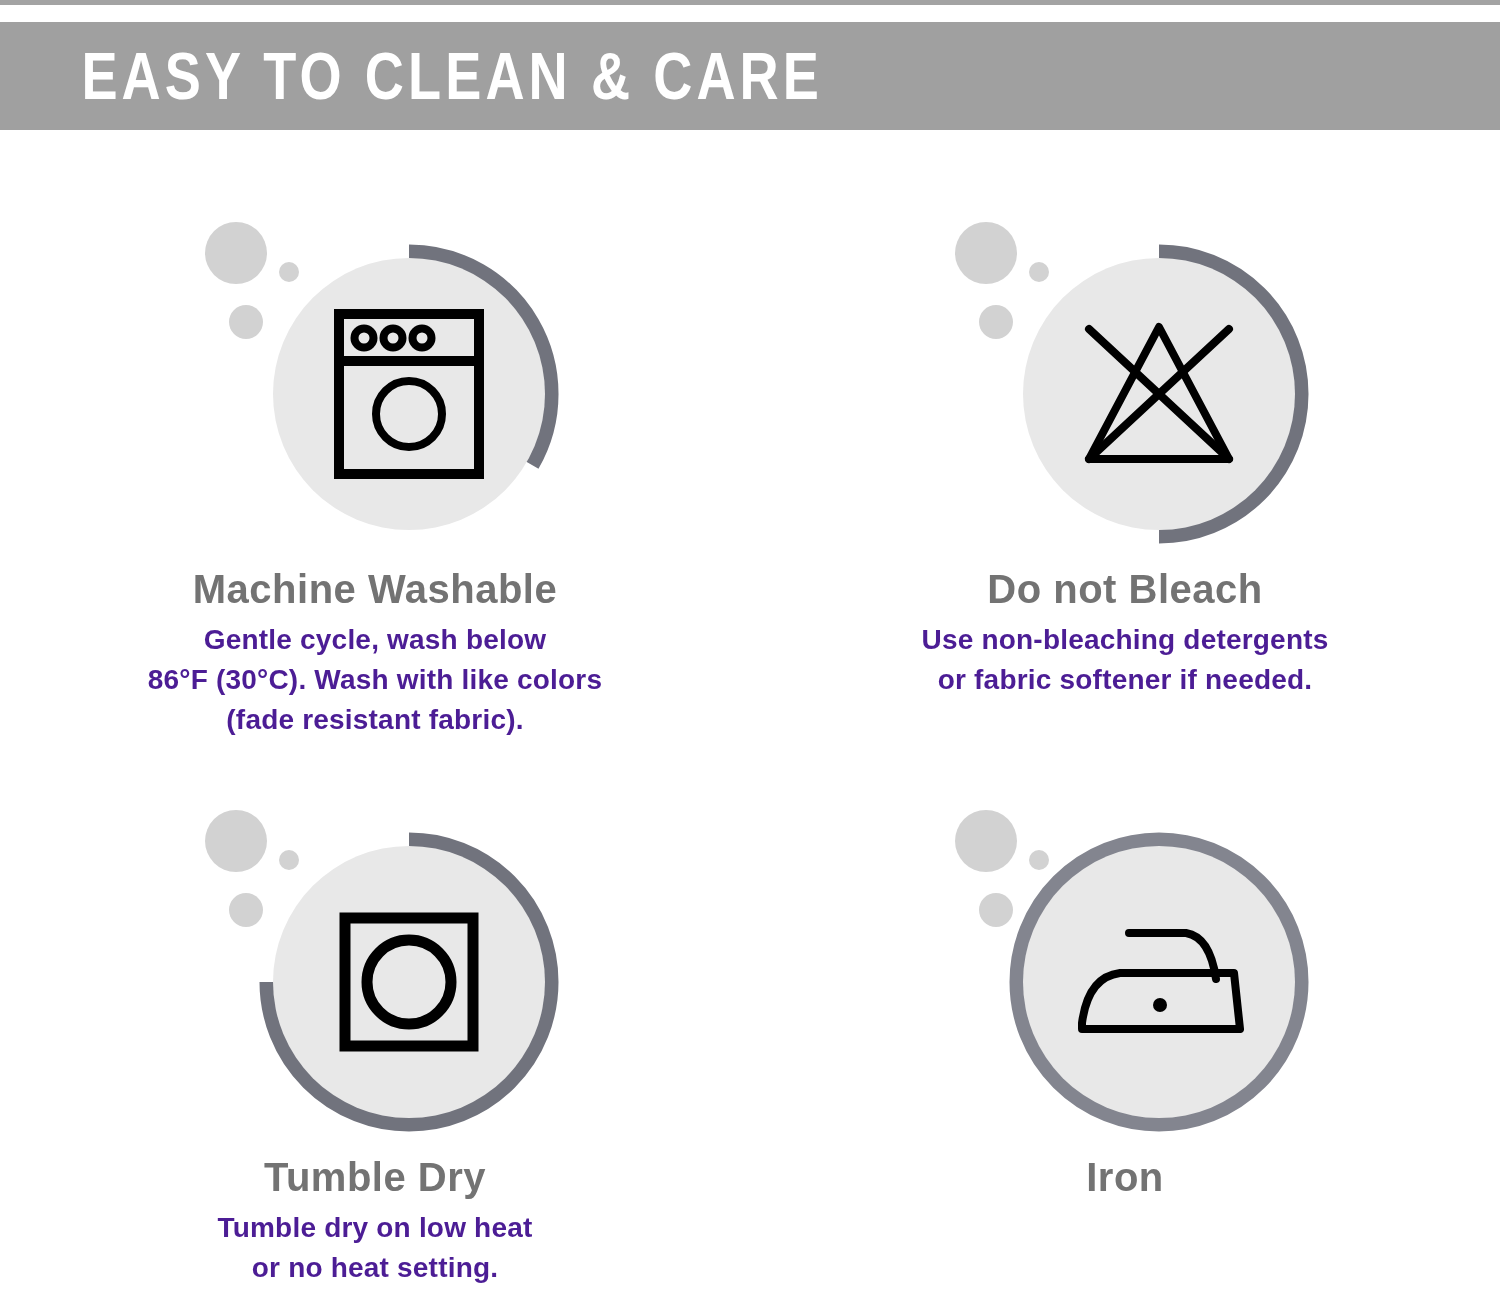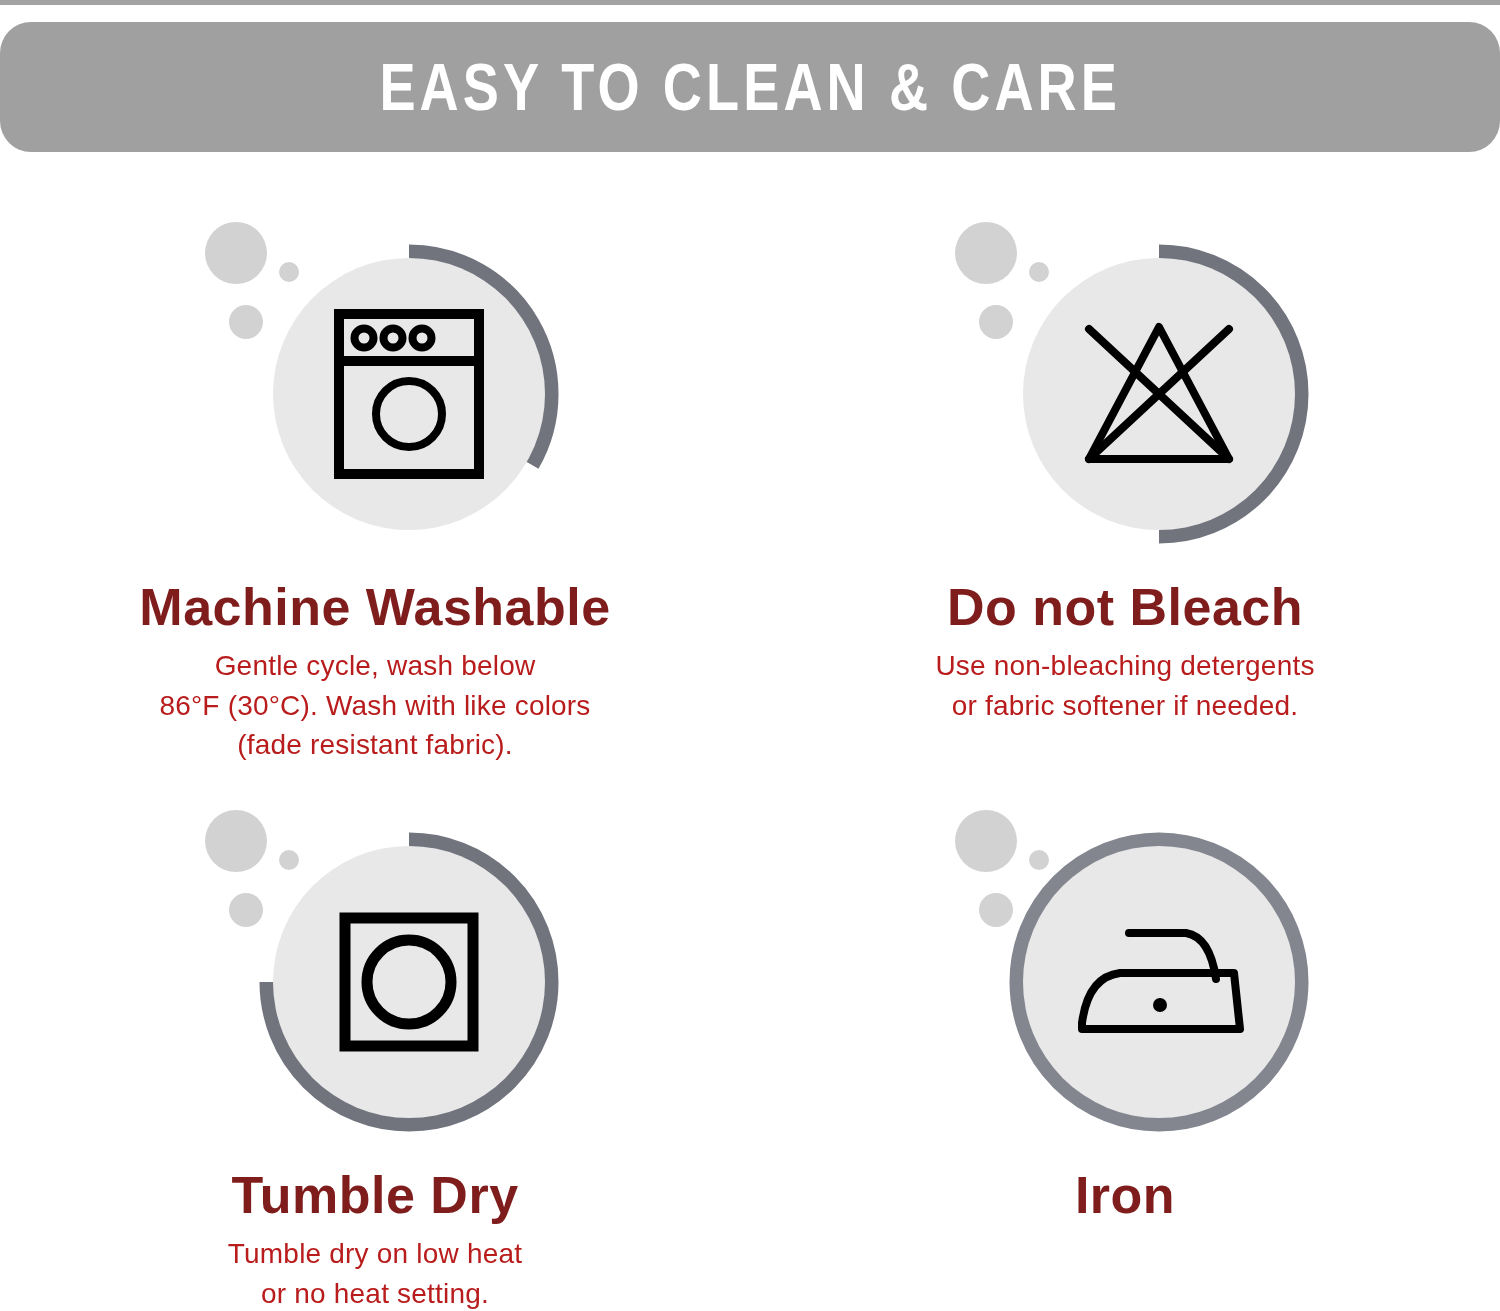--- a/index.html
+++ b/index.html
@@ -26,26 +26,25 @@
     width: 1500px;
     height: 5px;
     background: #a3a3a3;
   }
 
   
   .banner {
     position: absolute;
     left: 0; top: 22px;
     width: 1500px;
-    height: 130px;
+    height: 108px;
     background: #a0a0a0;
     display: flex;
     align-items: center;
-    justify-content: center;
-    border-radius: 31px;
+    justify-content: flex-start;
   }
   .banner-title {
     color: #ffffff;
     font-size: 66px;
     font-weight: 700;
     letter-spacing: 5px;
     line-height: 1;
     white-space: nowrap;
     transform: scaleX(0.82);
   }
@@ -114,31 +113,31 @@
     left: 78px; top: 46px;
     width: 272px; height: 272px;
     display: flex;
     align-items: center;
     justify-content: center;
   }
 
   
   .caption { width: 750px; text-align: center; }
   .caption-title {
-    font-size: 52px;
+    font-size: 40px;
     font-weight: 700;
-    color: #7f1d1d;
+    color: #737373;
     letter-spacing: 0.5px;
     line-height: 1.15;
-    margin-top: 16px;
+    margin-top: 4px;
   }
   .caption-body {
     font-size: 28px;
-    font-weight: 400;
-    color: #b91c1c;
+    font-weight: 700;
+    color: #4c1d95;
     letter-spacing: 0.2px;
     line-height: 1.42;
     margin-top: 8px;
     white-space: pre-line;
   }
   .caption-body:empty { display: none; }
 </style>
 </head>
 <body>
 

